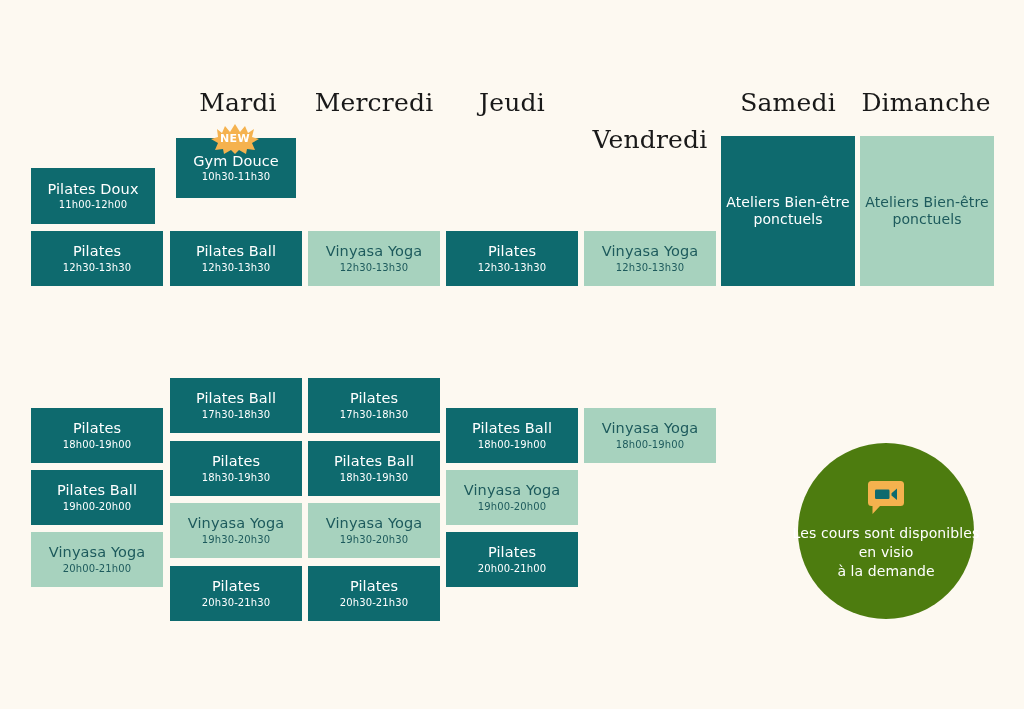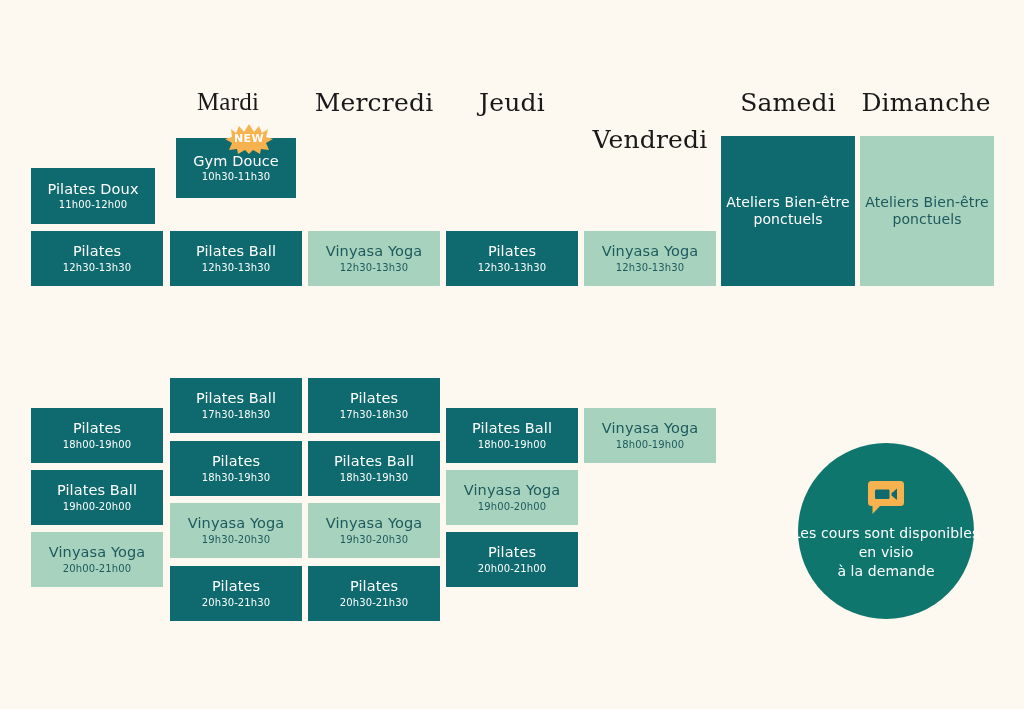--- a/index.html
+++ b/index.html
@@ -98,21 +98,21 @@
     color: #FFFFFF;
     letter-spacing: 0.3px;
     line-height: 1;
     margin-top: -1px;
   }
 
   
   .visio-circle {
     position: absolute;
     border-radius: 50%;
-    background: #0f766e;
+    background: #4d7c0f;
     display: flex;
     flex-direction: column;
     align-items: center;
     justify-content: center;
     text-align: center;
   }
   .visio-icon {
     width: 36px;
     height: 34px;
     margin-bottom: 9px;
@@ -124,32 +124,32 @@
     line-height: 1.38;
     letter-spacing: 0.1px;
     white-space: nowrap;
   }
 </style>
 </head>
 <body>
 
 <div id="board">
 
-  <div class="day-header" style="left:162px; top:88px; width:132px;font-family:Liberation Serif, serif;">Mardi</div>
+  <div class="day-header" style="left:172px; top:88px; width:132px;">Mardi</div>
   <div class="day-header" style="left:308px; top:88px; width:132px;">Mercredi</div>
   <div class="day-header" style="left:446px; top:88px; width:132px;">Jeudi</div>
   <div class="day-header" style="left:584px; top:88px; width:132px;margin-top:37px;">Vendredi</div>
   <div class="day-header" style="left:722px; top:88px; width:132px;">Samedi</div>
   <div class="day-header" style="left:860px; top:88px; width:132px;">Dimanche</div>
 
   <div class="cell dark" style="left:176px; top:138px; width:120px; height:60px;">
     <div class="c-title">Gym Douce</div>
     <div class="c-time">10h30-11h30</div>
   </div>
-  <div class="new-badge" style="left:225px; top:124px;text-align:center;">
+  <div class="new-badge" style="left:211px; top:124px;text-align:center;">
     <svg viewBox="0 0 48 30" xmlns="http://www.w3.org/2000/svg">
       <polygon points="6,5 11,9 14,2 19,8 24,0 29,8 34,2 37,9 43,5 41,13 48,15 41,19 44,26 36,25 35,30 28,26 24,30 20,26 13,30 12,25 4,26 7,19 0,15 7,13" fill="#F5B24E"></polygon>
     </svg>
     <span class="new-text">NEW</span>
   </div>
 
   <div class="cell dark" style="left:31px; top:168px; width:124px; height:56px;">
     <div class="c-title">Pilates Doux</div>
     <div class="c-time">11h00-12h00</div>
   </div>

